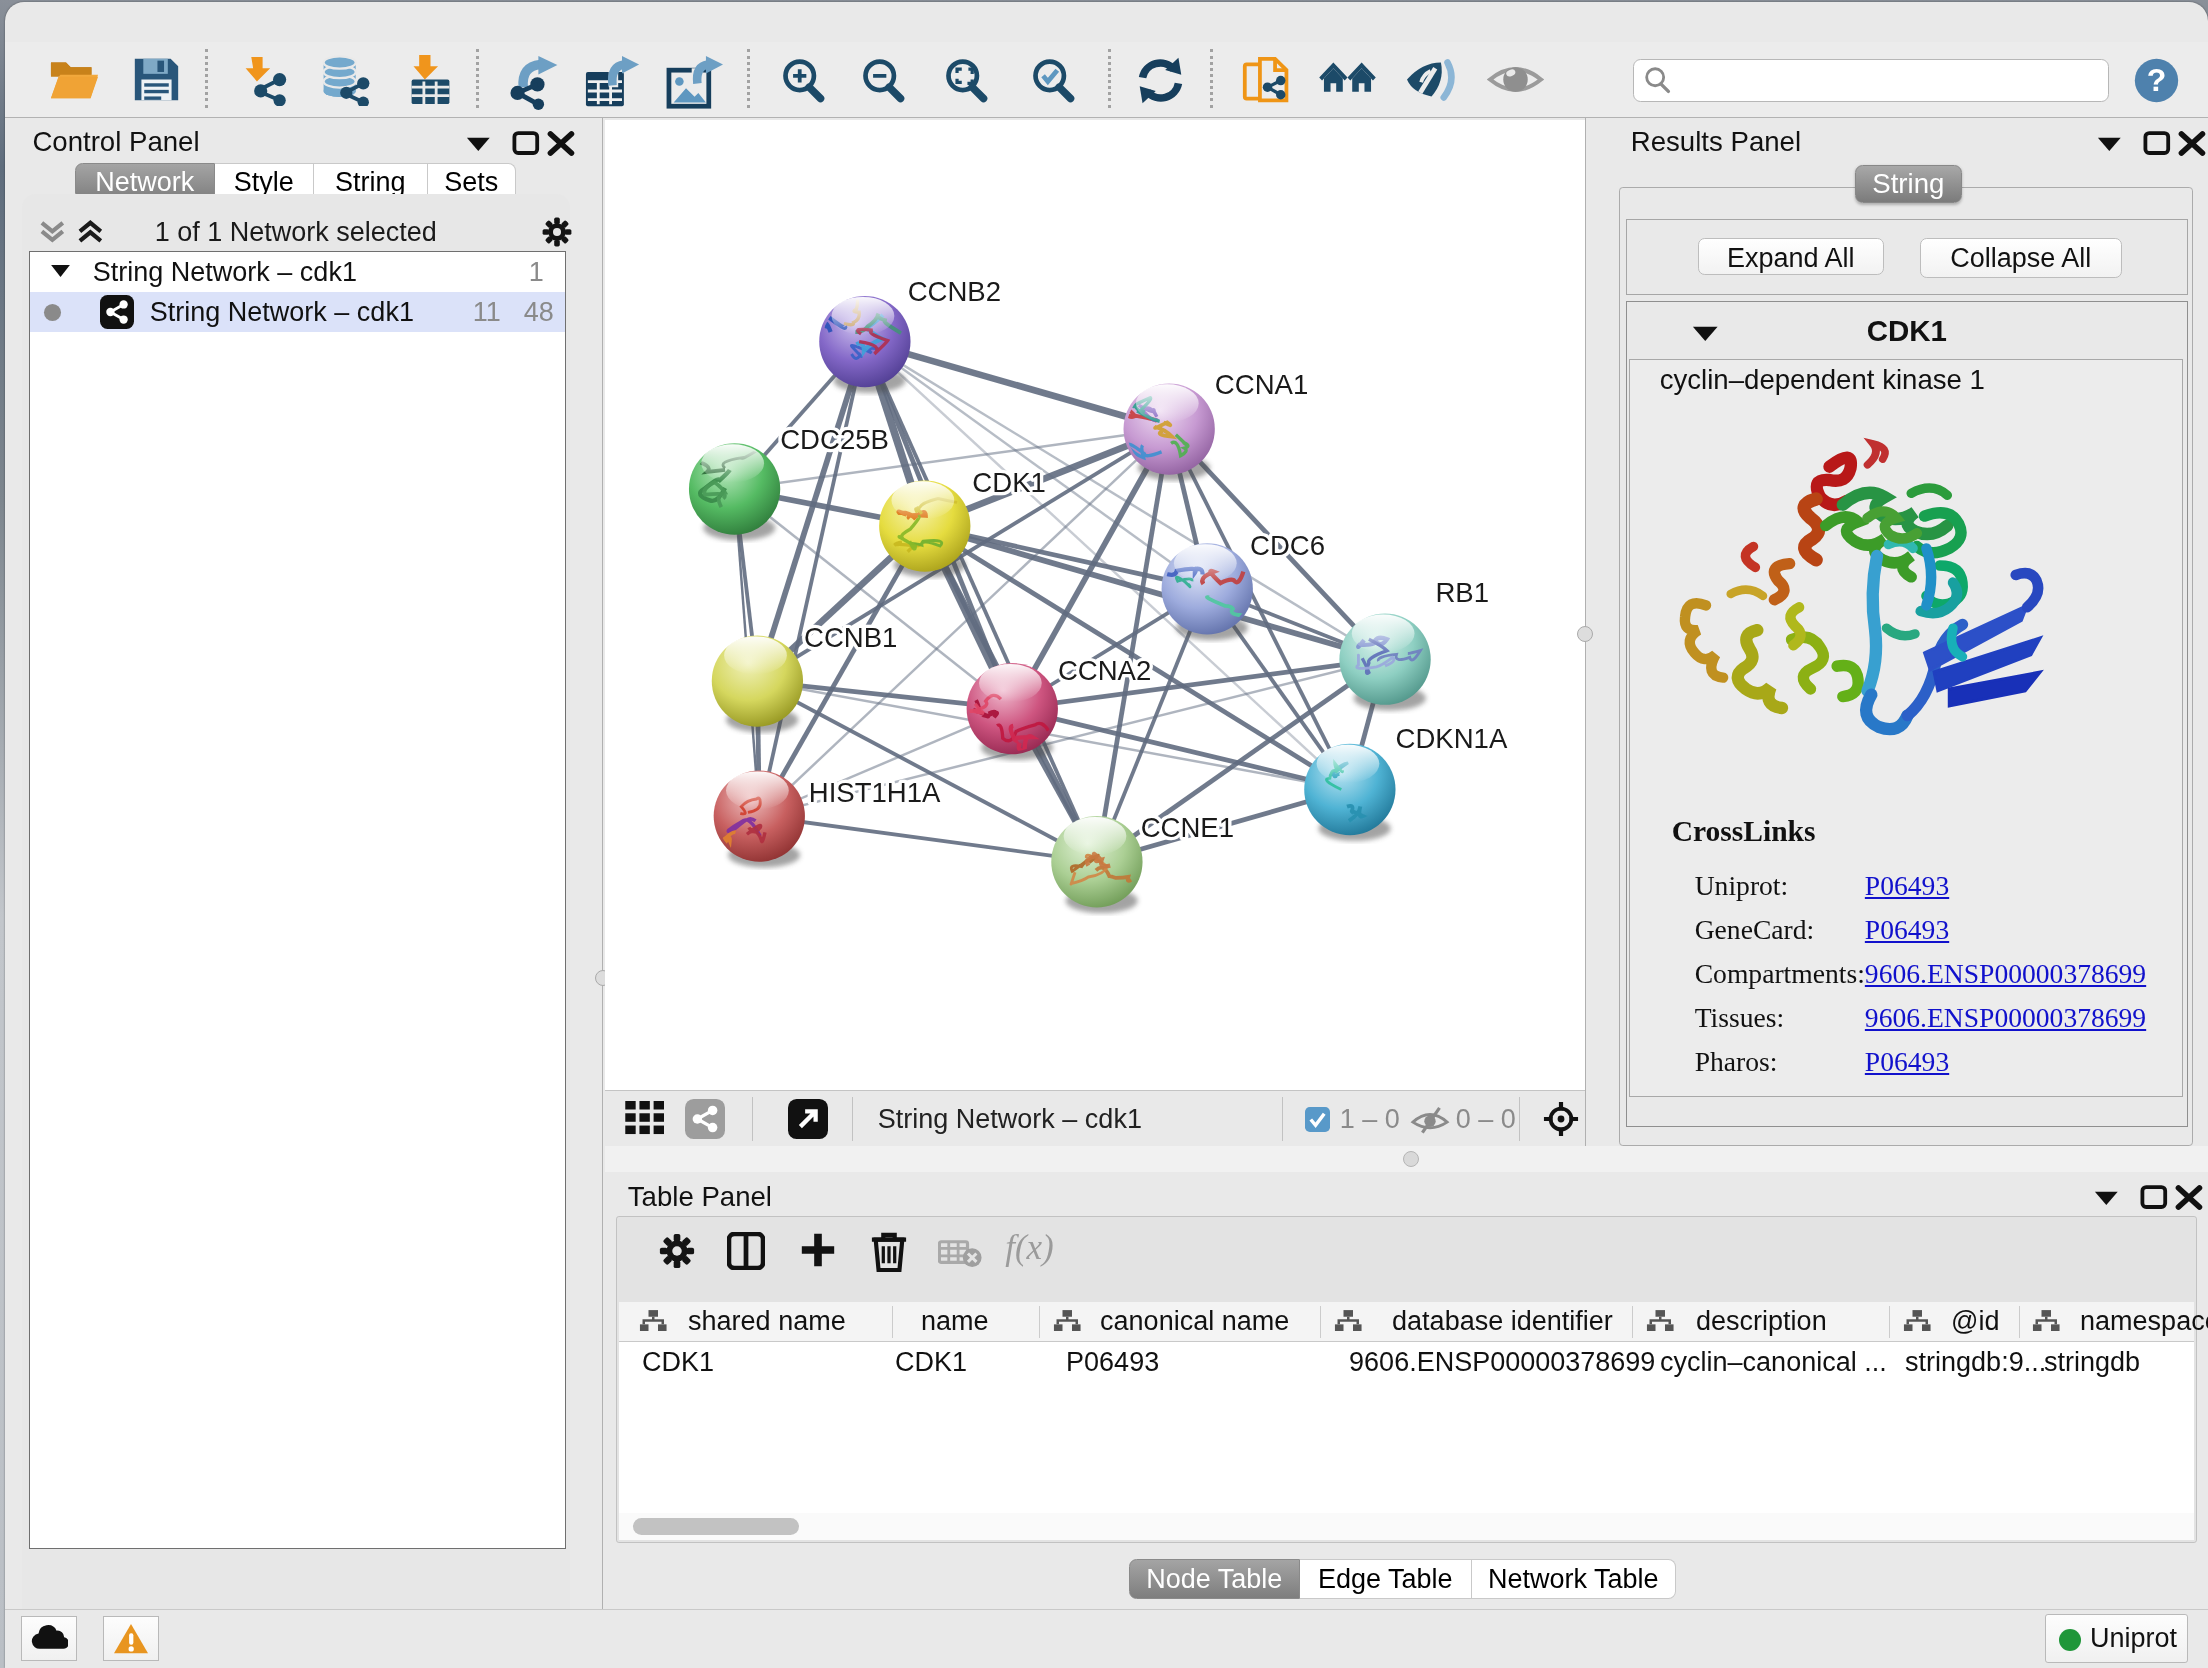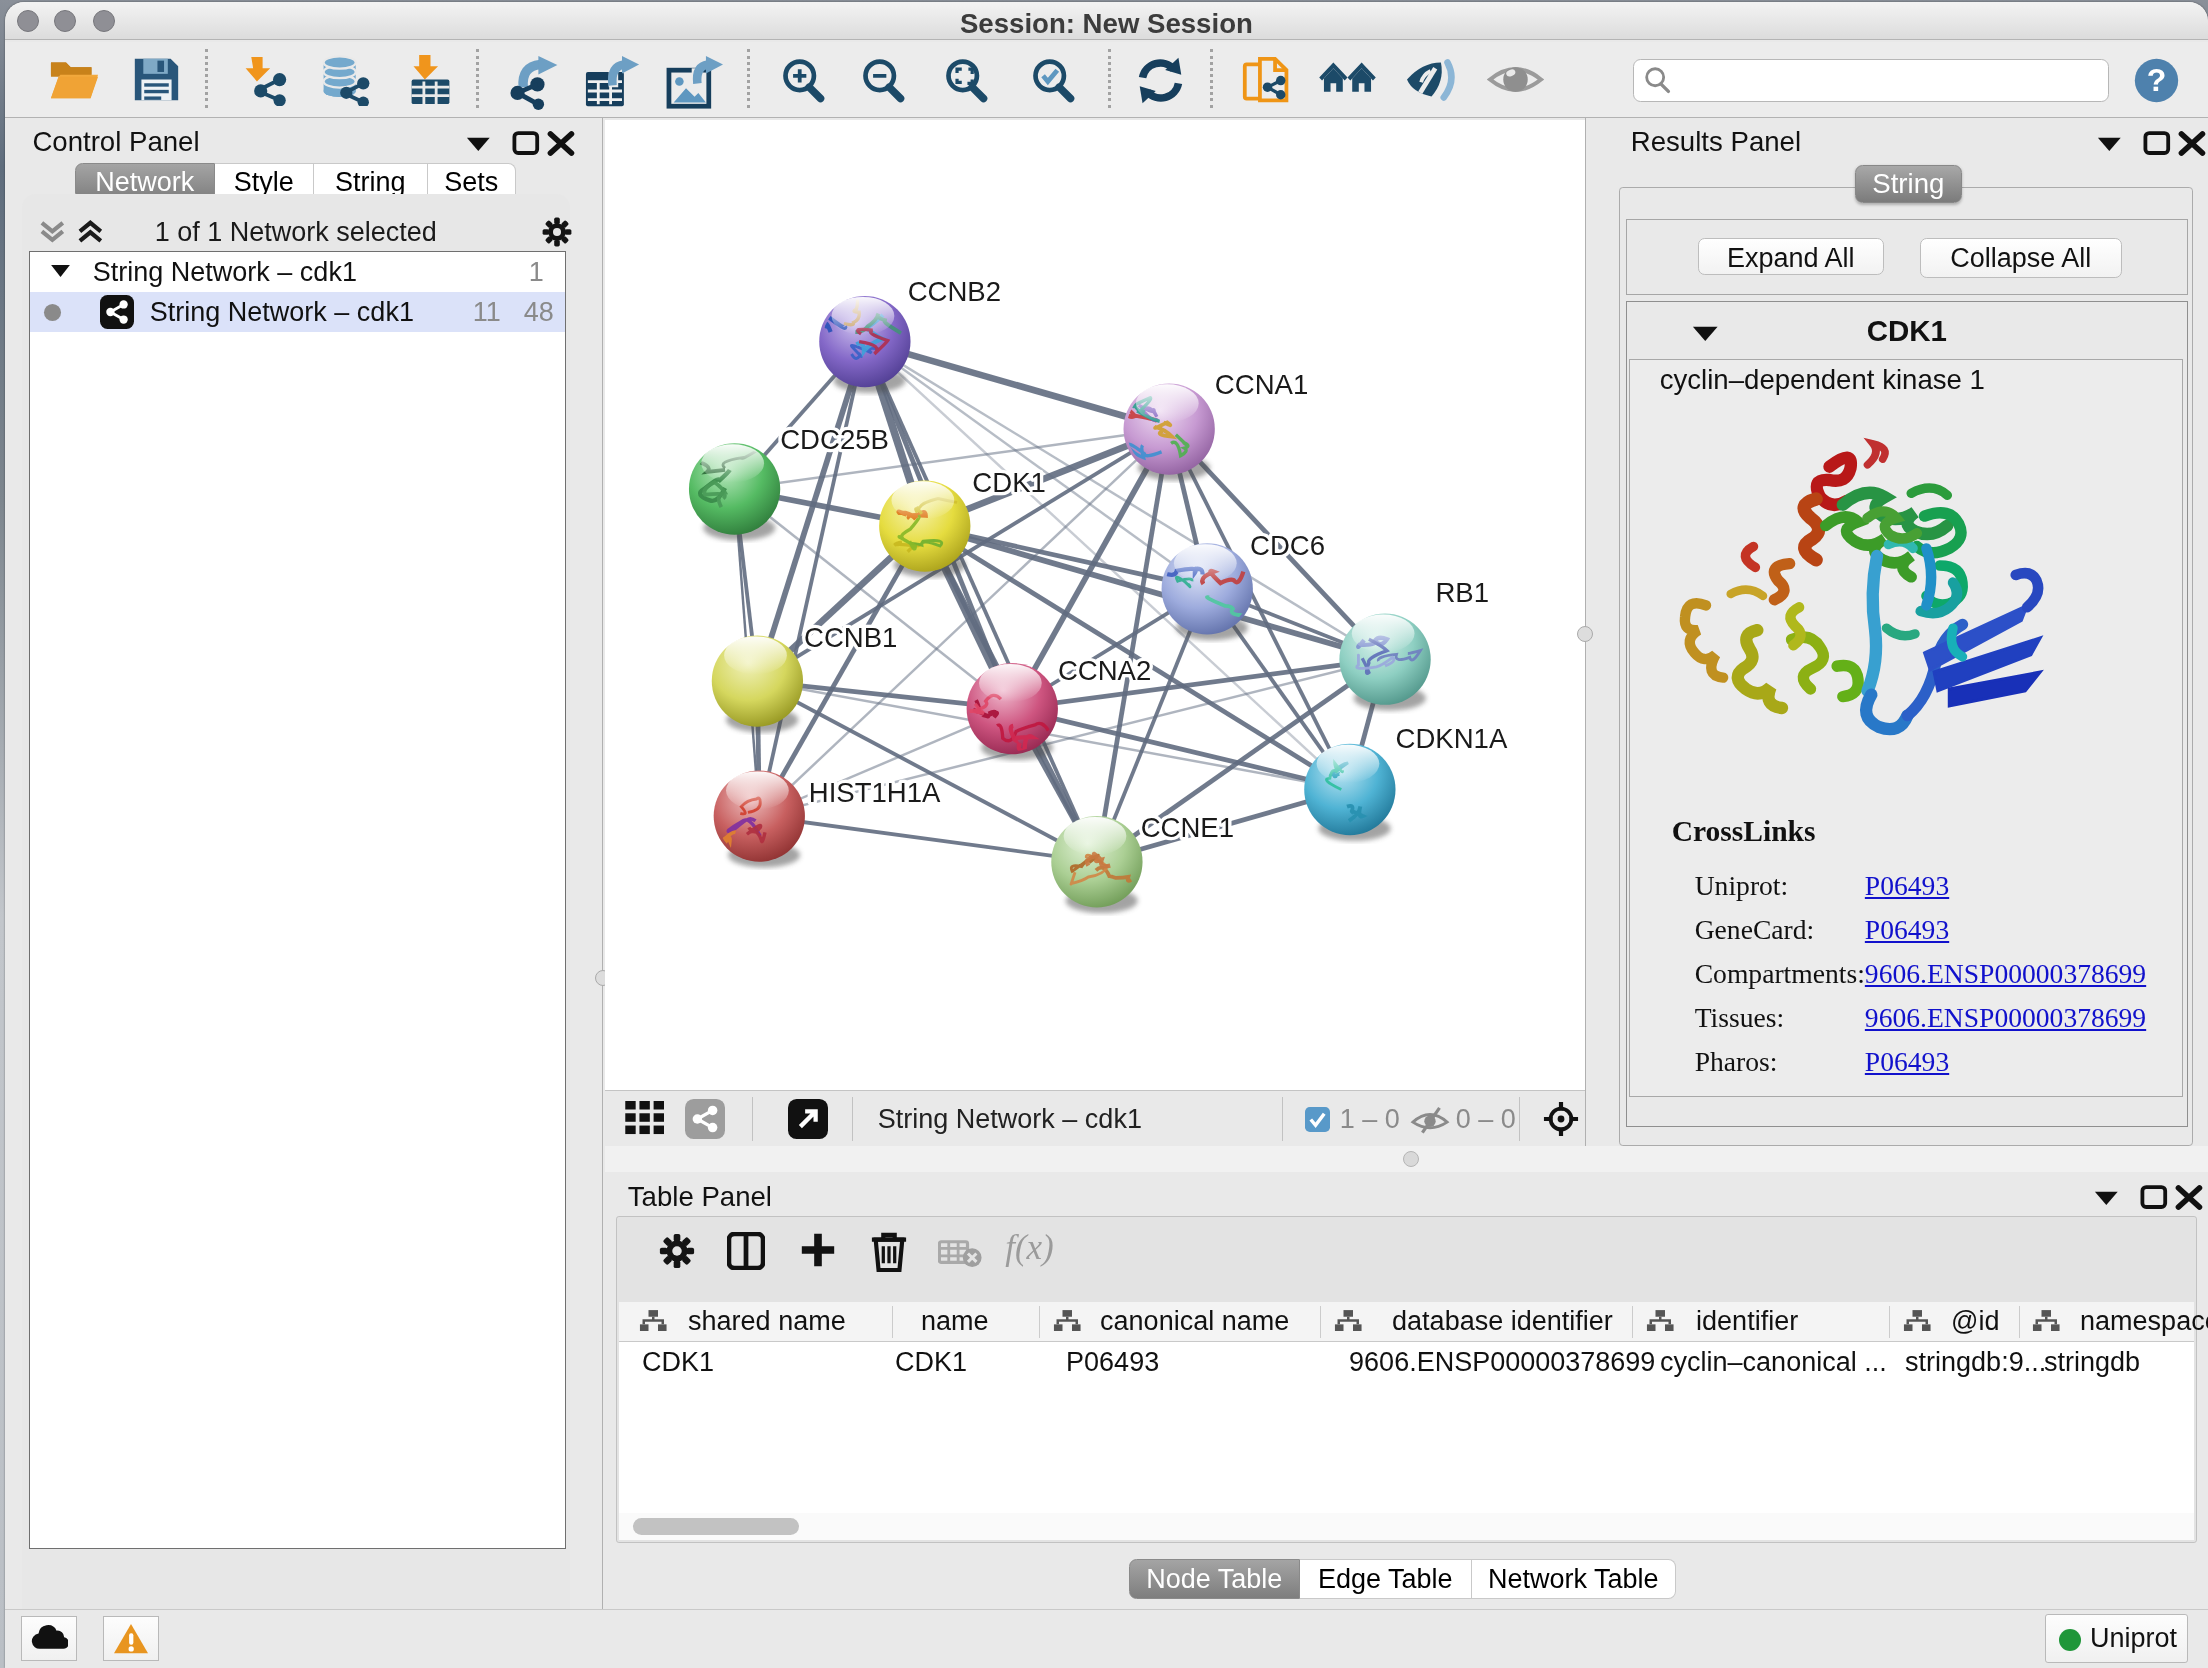--- a/index.html
+++ b/index.html
@@ -29,26 +29,20 @@
 #tpanel { position:absolute; left:600px; top:1170px; right:0; bottom:59px; background:#e9e9e9; }
 
 #statusbar { position:absolute; left:0; bottom:0; right:0; height:59px; background:#e9e9e9; border-top:1.9px solid #c9c9c9; }
 .sq-btn { position:absolute; background:linear-gradient(#fdfdfd,#f0f0f0); border:1.9px solid #b9b9b9; }
 .thi { position:absolute; top:7.6px; }
 .colsep { position:absolute; top:3.8px; height:32px; width:0; border-left:1.9px solid #cccccc; }
 </style>
 </head>
 <body>
 <div id="win">
-  <div id="titlebar">
-    <div class="tl" style="left:12.4px;"></div>
-    <div class="tl" style="left:49px;"></div>
-    <div class="tl" style="left:88px;"></div>
-    <div id="title">Session: New Session</div>
-  </div>
   <div id="toolbar">
 
     <svg class="tbi" style="left:42px;" width="55" height="49" viewBox="0 0 58 52">
       <path d="M4 8 h16 l5 5 h22 v8 H4 z" fill="#b97313"></path>
       <path d="M4 8 h16 l5 5 h22 v10 H4 z" fill="#c8821a"></path>
       <path d="M14 21 h40 l-8 25 H4 l8 -22 z" fill="#f2a93c"></path>
       <path d="M4 46 L12 23 h42 l-8 23 z" fill="#f0a335"></path>
     </svg>
 
     <svg class="tbi" style="left:126px;" width="51" height="49" viewBox="0 0 54 52">
@@ -767,21 +761,21 @@
             </svg>
           <div style="position:absolute;left:773px;top:3.8px;">database identifier</div>
           <svg class="thi" style="left:1027px;" width="28.5" height="25" viewBox="0 0 30 26">
               <g fill="#555">
                 <rect x="10" y="1" width="10" height="7"></rect>
                 <rect x="1" y="16" width="9" height="7"></rect>
                 <rect x="20" y="16" width="9" height="7"></rect>
                 <path d="M15 8 v4 M5 16 v-4 h20 v4" stroke="#555" stroke-width="2.6" fill="none"></path>
               </g>
             </svg>
-          <div style="position:absolute;left:1077px;top:3.8px;">identifier</div>
+          <div style="position:absolute;left:1077px;top:3.8px;">description</div>
           <svg class="thi" style="left:1284px;" width="28.5" height="25" viewBox="0 0 30 26">
               <g fill="#555">
                 <rect x="10" y="1" width="10" height="7"></rect>
                 <rect x="1" y="16" width="9" height="7"></rect>
                 <rect x="20" y="16" width="9" height="7"></rect>
                 <path d="M15 8 v4 M5 16 v-4 h20 v4" stroke="#555" stroke-width="2.6" fill="none"></path>
               </g>
             </svg>
           <div style="position:absolute;left:1332px;top:3.8px;">@id</div>
           <svg class="thi" style="left:1413px;" width="28.5" height="25" viewBox="0 0 30 26">

